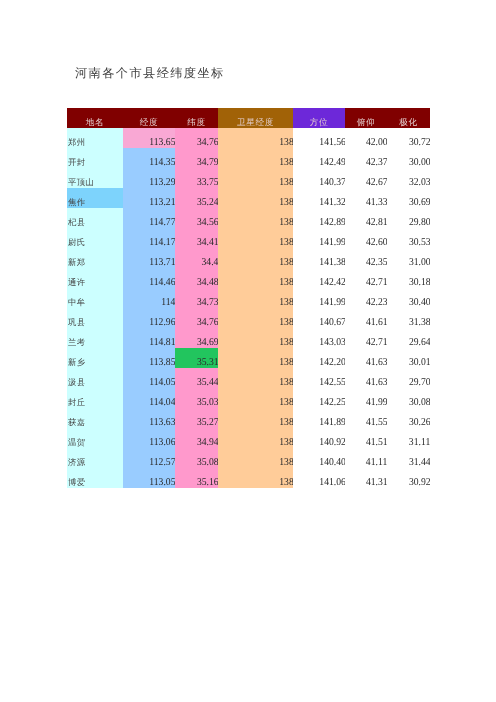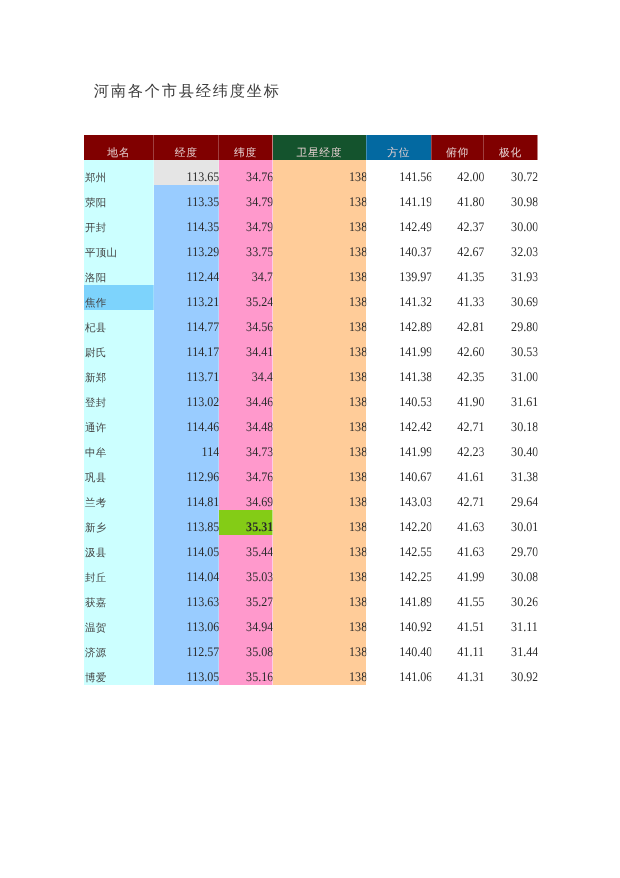--- a/index.html
+++ b/index.html
@@ -40,73 +40,55 @@
         <col style="width: 75px;">
         <col style="width: 52px;">
         <col style="width: 42px;">
         <col style="width: 43px;">
       </colgroup>
     <thead>
       <tr>
           <th style="background: rgb(128, 0, 0); color: rgb(228, 207, 207);"><span class="hv">地名</span></th>
           <th style="background: rgb(128, 0, 0); color: rgb(228, 207, 207);"><span class="hv">经度</span></th>
           <th style="background: rgb(128, 0, 0); color: rgb(228, 207, 207);"><span class="hv">纬度</span></th>
-          <th style="background: #14532d; color: rgb(228, 207, 207);"><span class="hv">卫星经度</span></th>
-          <th style="background: #0369a1; color: rgb(228, 207, 207);"><span class="hv">方位</span></th>
+          <th style="background: #a16207; color: rgb(228, 207, 207);"><span class="hv">卫星经度</span></th>
+          <th style="background: #6d28d9; color: rgb(228, 207, 207);"><span class="hv">方位</span></th>
           <th style="background: rgb(128, 0, 0); color: rgb(228, 207, 207);"><span class="hv">俯仰</span></th>
           <th style="background: rgb(128, 0, 0); color: rgb(228, 207, 207);"><span class="hv">极化</span></th>
         </tr>
     </thead>
     <tbody>
         <tr>
           <td class="c-left" style="background: rgb(204, 255, 255); margin-left: 29px;"><span class="v">郑州</span></td>
-          <td class="c-right" style="background: #e5e5e5; margin-top: 37px;"><span class="v">113.65</span></td>
+          <td class="c-right" style="background: #f9a8d4; margin-top: 37px;"><span class="v">113.65</span></td>
           <td class="c-right" style="background: rgb(255, 153, 204);"><span class="v">34.76</span></td>
           <td class="c-right" style="background: rgb(255, 204, 153);"><span class="v">138</span></td>
           <td class="c-right" style="background: rgb(255, 255, 255);"><span class="v">141.56</span></td>
           <td class="c-right" style="background: rgb(255, 255, 255);"><span class="v">42.00</span></td>
           <td class="c-right" style="background: rgb(255, 255, 255);"><span class="v">30.72</span></td>
         </tr>
         <tr>
-          <td class="c-left" style="background: rgb(204, 255, 255);"><span class="v">荥阳</span></td>
-          <td class="c-right" style="background: rgb(153, 204, 255);"><span class="v">113.35</span></td>
-          <td class="c-right" style="background: rgb(255, 153, 204);"><span class="v">34.79</span></td>
-          <td class="c-right" style="background: rgb(255, 204, 153);"><span class="v">138</span></td>
-          <td class="c-right" style="background: rgb(255, 255, 255);"><span class="v">141.19</span></td>
-          <td class="c-right" style="background: rgb(255, 255, 255);"><span class="v">41.80</span></td>
-          <td class="c-right" style="background: rgb(255, 255, 255);"><span class="v">30.98</span></td>
-        </tr>
-        <tr>
           <td class="c-left" style="background: rgb(204, 255, 255);"><span class="v">开封</span></td>
           <td class="c-right" style="background: rgb(153, 204, 255);"><span class="v">114.35</span></td>
           <td class="c-right" style="background: rgb(255, 153, 204);"><span class="v">34.79</span></td>
           <td class="c-right" style="background: rgb(255, 204, 153);"><span class="v">138</span></td>
           <td class="c-right" style="background: rgb(255, 255, 255);"><span class="v">142.49</span></td>
           <td class="c-right" style="background: rgb(255, 255, 255);"><span class="v">42.37</span></td>
           <td class="c-right" style="background: rgb(255, 255, 255);"><span class="v">30.00</span></td>
         </tr>
         <tr>
           <td class="c-left" style="background: rgb(204, 255, 255);"><span class="v">平顶山</span></td>
           <td class="c-right" style="background: rgb(153, 204, 255);"><span class="v">113.29</span></td>
           <td class="c-right" style="background: rgb(255, 153, 204);"><span class="v">33.75</span></td>
           <td class="c-right" style="background: rgb(255, 204, 153);"><span class="v">138</span></td>
           <td class="c-right" style="background: rgb(255, 255, 255);"><span class="v">140.37</span></td>
           <td class="c-right" style="background: rgb(255, 255, 255);"><span class="v">42.67</span></td>
           <td class="c-right" style="background: rgb(255, 255, 255);"><span class="v">32.03</span></td>
         </tr>
         <tr>
-          <td class="c-left" style="background: rgb(204, 255, 255);"><span class="v">洛阳</span></td>
-          <td class="c-right" style="background: rgb(153, 204, 255);"><span class="v">112.44</span></td>
-          <td class="c-right" style="background: rgb(255, 153, 204);"><span class="v">34.7</span></td>
-          <td class="c-right" style="background: rgb(255, 204, 153);"><span class="v">138</span></td>
-          <td class="c-right" style="background: rgb(255, 255, 255);"><span class="v">139.97</span></td>
-          <td class="c-right" style="background: rgb(255, 255, 255);"><span class="v">41.35</span></td>
-          <td class="c-right" style="background: rgb(255, 255, 255);"><span class="v">31.93</span></td>
-        </tr>
-        <tr>
           <td class="c-left" style="background: #7dd3fc;"><span class="v">焦作</span></td>
           <td class="c-right" style="background: rgb(153, 204, 255);"><span class="v">113.21</span></td>
           <td class="c-right" style="background: rgb(255, 153, 204);"><span class="v">35.24</span></td>
           <td class="c-right" style="background: rgb(255, 204, 153);"><span class="v">138</span></td>
           <td class="c-right" style="background: rgb(255, 255, 255);"><span class="v">141.32</span></td>
           <td class="c-right" style="background: rgb(255, 255, 255);"><span class="v">41.33</span></td>
           <td class="c-right" style="background: rgb(255, 255, 255);"><span class="v">30.69</span></td>
         </tr>
         <tr>
           <td class="c-left" style="background: rgb(204, 255, 255);"><span class="v">杞县</span></td>
@@ -129,29 +111,20 @@
         <tr>
           <td class="c-left" style="background: rgb(204, 255, 255);"><span class="v">新郑</span></td>
           <td class="c-right" style="background: rgb(153, 204, 255);"><span class="v">113.71</span></td>
           <td class="c-right" style="background: rgb(255, 153, 204);"><span class="v">34.4</span></td>
           <td class="c-right" style="background: rgb(255, 204, 153);"><span class="v">138</span></td>
           <td class="c-right" style="background: rgb(255, 255, 255);"><span class="v">141.38</span></td>
           <td class="c-right" style="background: rgb(255, 255, 255);"><span class="v">42.35</span></td>
           <td class="c-right" style="background: rgb(255, 255, 255);"><span class="v">31.00</span></td>
         </tr>
         <tr>
-          <td class="c-left" style="background: rgb(204, 255, 255);"><span class="v">登封</span></td>
-          <td class="c-right" style="background: rgb(153, 204, 255);"><span class="v">113.02</span></td>
-          <td class="c-right" style="background: rgb(255, 153, 204);"><span class="v">34.46</span></td>
-          <td class="c-right" style="background: rgb(255, 204, 153);"><span class="v">138</span></td>
-          <td class="c-right" style="background: rgb(255, 255, 255);"><span class="v">140.53</span></td>
-          <td class="c-right" style="background: rgb(255, 255, 255);"><span class="v">41.90</span></td>
-          <td class="c-right" style="background: rgb(255, 255, 255);"><span class="v">31.61</span></td>
-        </tr>
-        <tr>
           <td class="c-left" style="background: rgb(204, 255, 255);"><span class="v">通许</span></td>
           <td class="c-right" style="background: rgb(153, 204, 255);"><span class="v">114.46</span></td>
           <td class="c-right" style="background: rgb(255, 153, 204);"><span class="v">34.48</span></td>
           <td class="c-right" style="background: rgb(255, 204, 153);"><span class="v">138</span></td>
           <td class="c-right" style="background: rgb(255, 255, 255);"><span class="v">142.42</span></td>
           <td class="c-right" style="background: rgb(255, 255, 255);"><span class="v">42.71</span></td>
           <td class="c-right" style="background: rgb(255, 255, 255);"><span class="v">30.18</span></td>
         </tr>
         <tr>
           <td class="c-left" style="background: rgb(204, 255, 255);"><span class="v">中牟</span></td>
@@ -176,21 +149,21 @@
           <td class="c-right" style="background: rgb(153, 204, 255);"><span class="v">114.81</span></td>
           <td class="c-right" style="background: rgb(255, 153, 204);"><span class="v">34.69</span></td>
           <td class="c-right" style="background: rgb(255, 204, 153);"><span class="v">138</span></td>
           <td class="c-right" style="background: rgb(255, 255, 255);"><span class="v">143.03</span></td>
           <td class="c-right" style="background: rgb(255, 255, 255);"><span class="v">42.71</span></td>
           <td class="c-right" style="background: rgb(255, 255, 255);"><span class="v">29.64</span></td>
         </tr>
         <tr>
           <td class="c-left" style="background: rgb(204, 255, 255);"><span class="v">新乡</span></td>
           <td class="c-right" style="background: rgb(153, 204, 255);"><span class="v">113.85</span></td>
-          <td class="c-right" style="background: #84cc16; font-weight: bold;"><span class="v">35.31</span></td>
+          <td class="c-right" style="background: #22c55e;"><span class="v">35.31</span></td>
           <td class="c-right" style="background: rgb(255, 204, 153);"><span class="v">138</span></td>
           <td class="c-right" style="background: rgb(255, 255, 255);"><span class="v">142.20</span></td>
           <td class="c-right" style="background: rgb(255, 255, 255);"><span class="v">41.63</span></td>
           <td class="c-right" style="background: rgb(255, 255, 255);"><span class="v">30.01</span></td>
         </tr>
         <tr>
           <td class="c-left" style="background: rgb(204, 255, 255);"><span class="v">汲县</span></td>
           <td class="c-right" style="background: rgb(153, 204, 255);"><span class="v">114.05</span></td>
           <td class="c-right" style="background: rgb(255, 153, 204);"><span class="v">35.44</span></td>
           <td class="c-right" style="background: rgb(255, 204, 153);"><span class="v">138</span></td>

